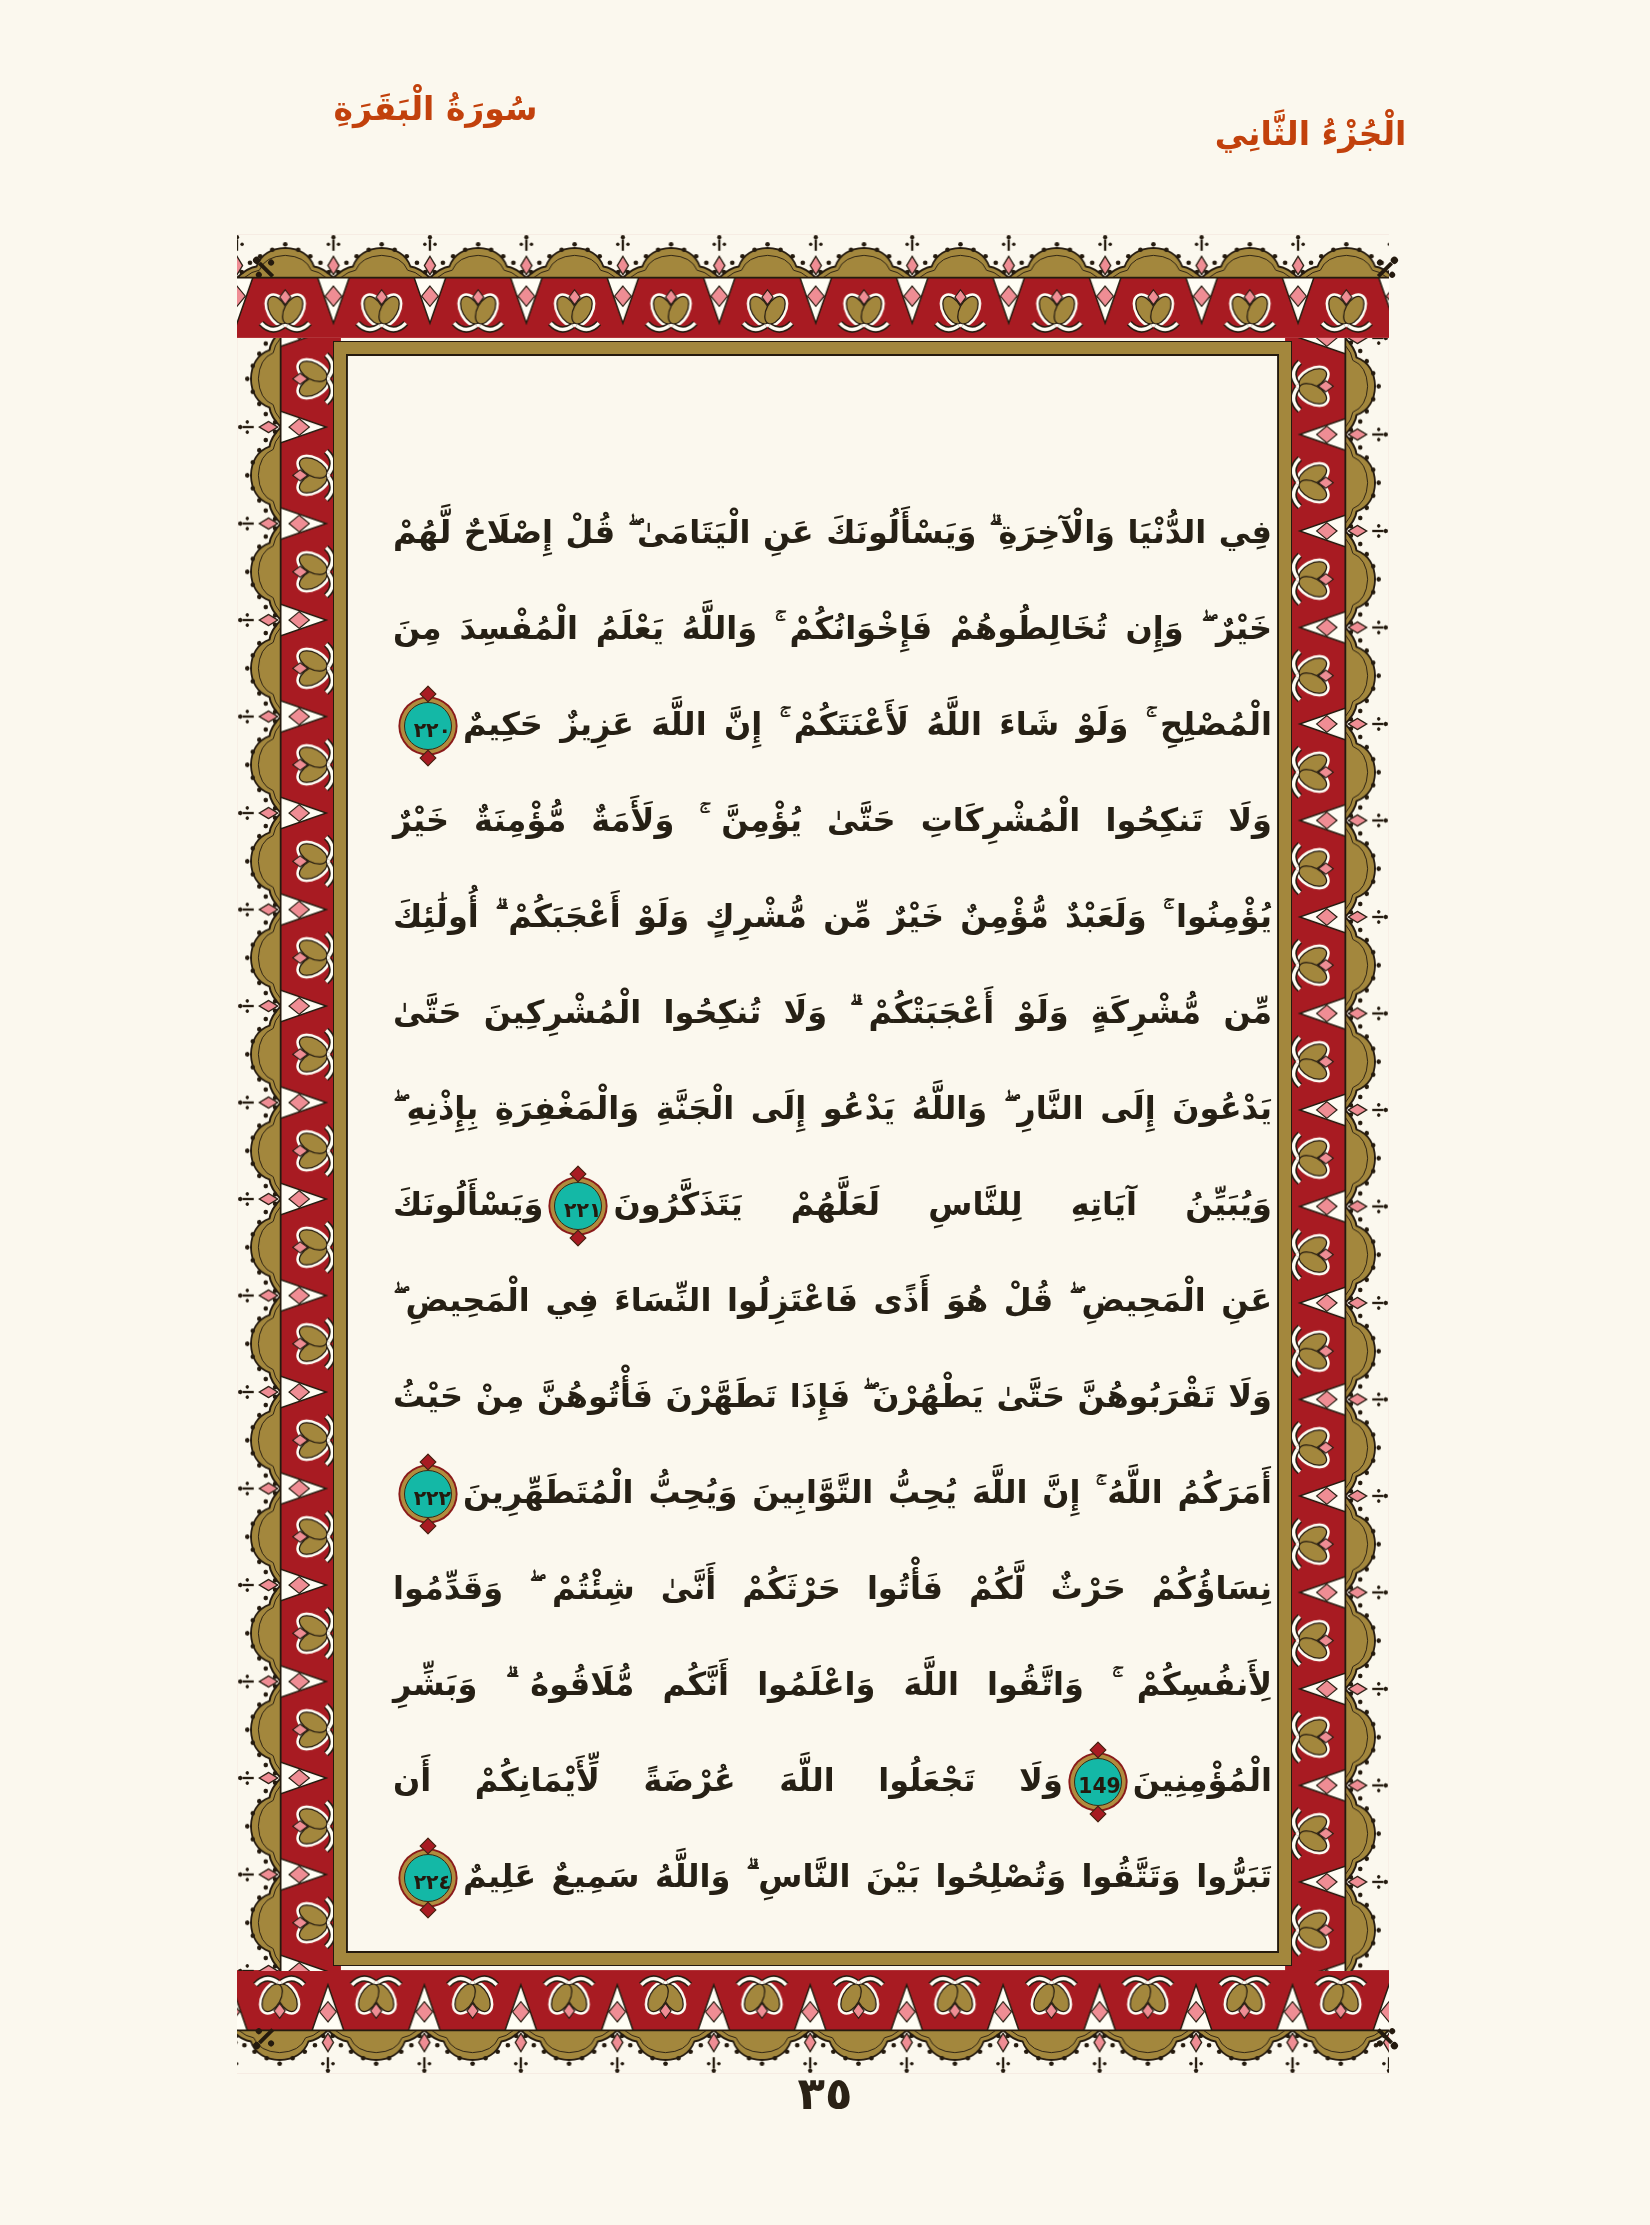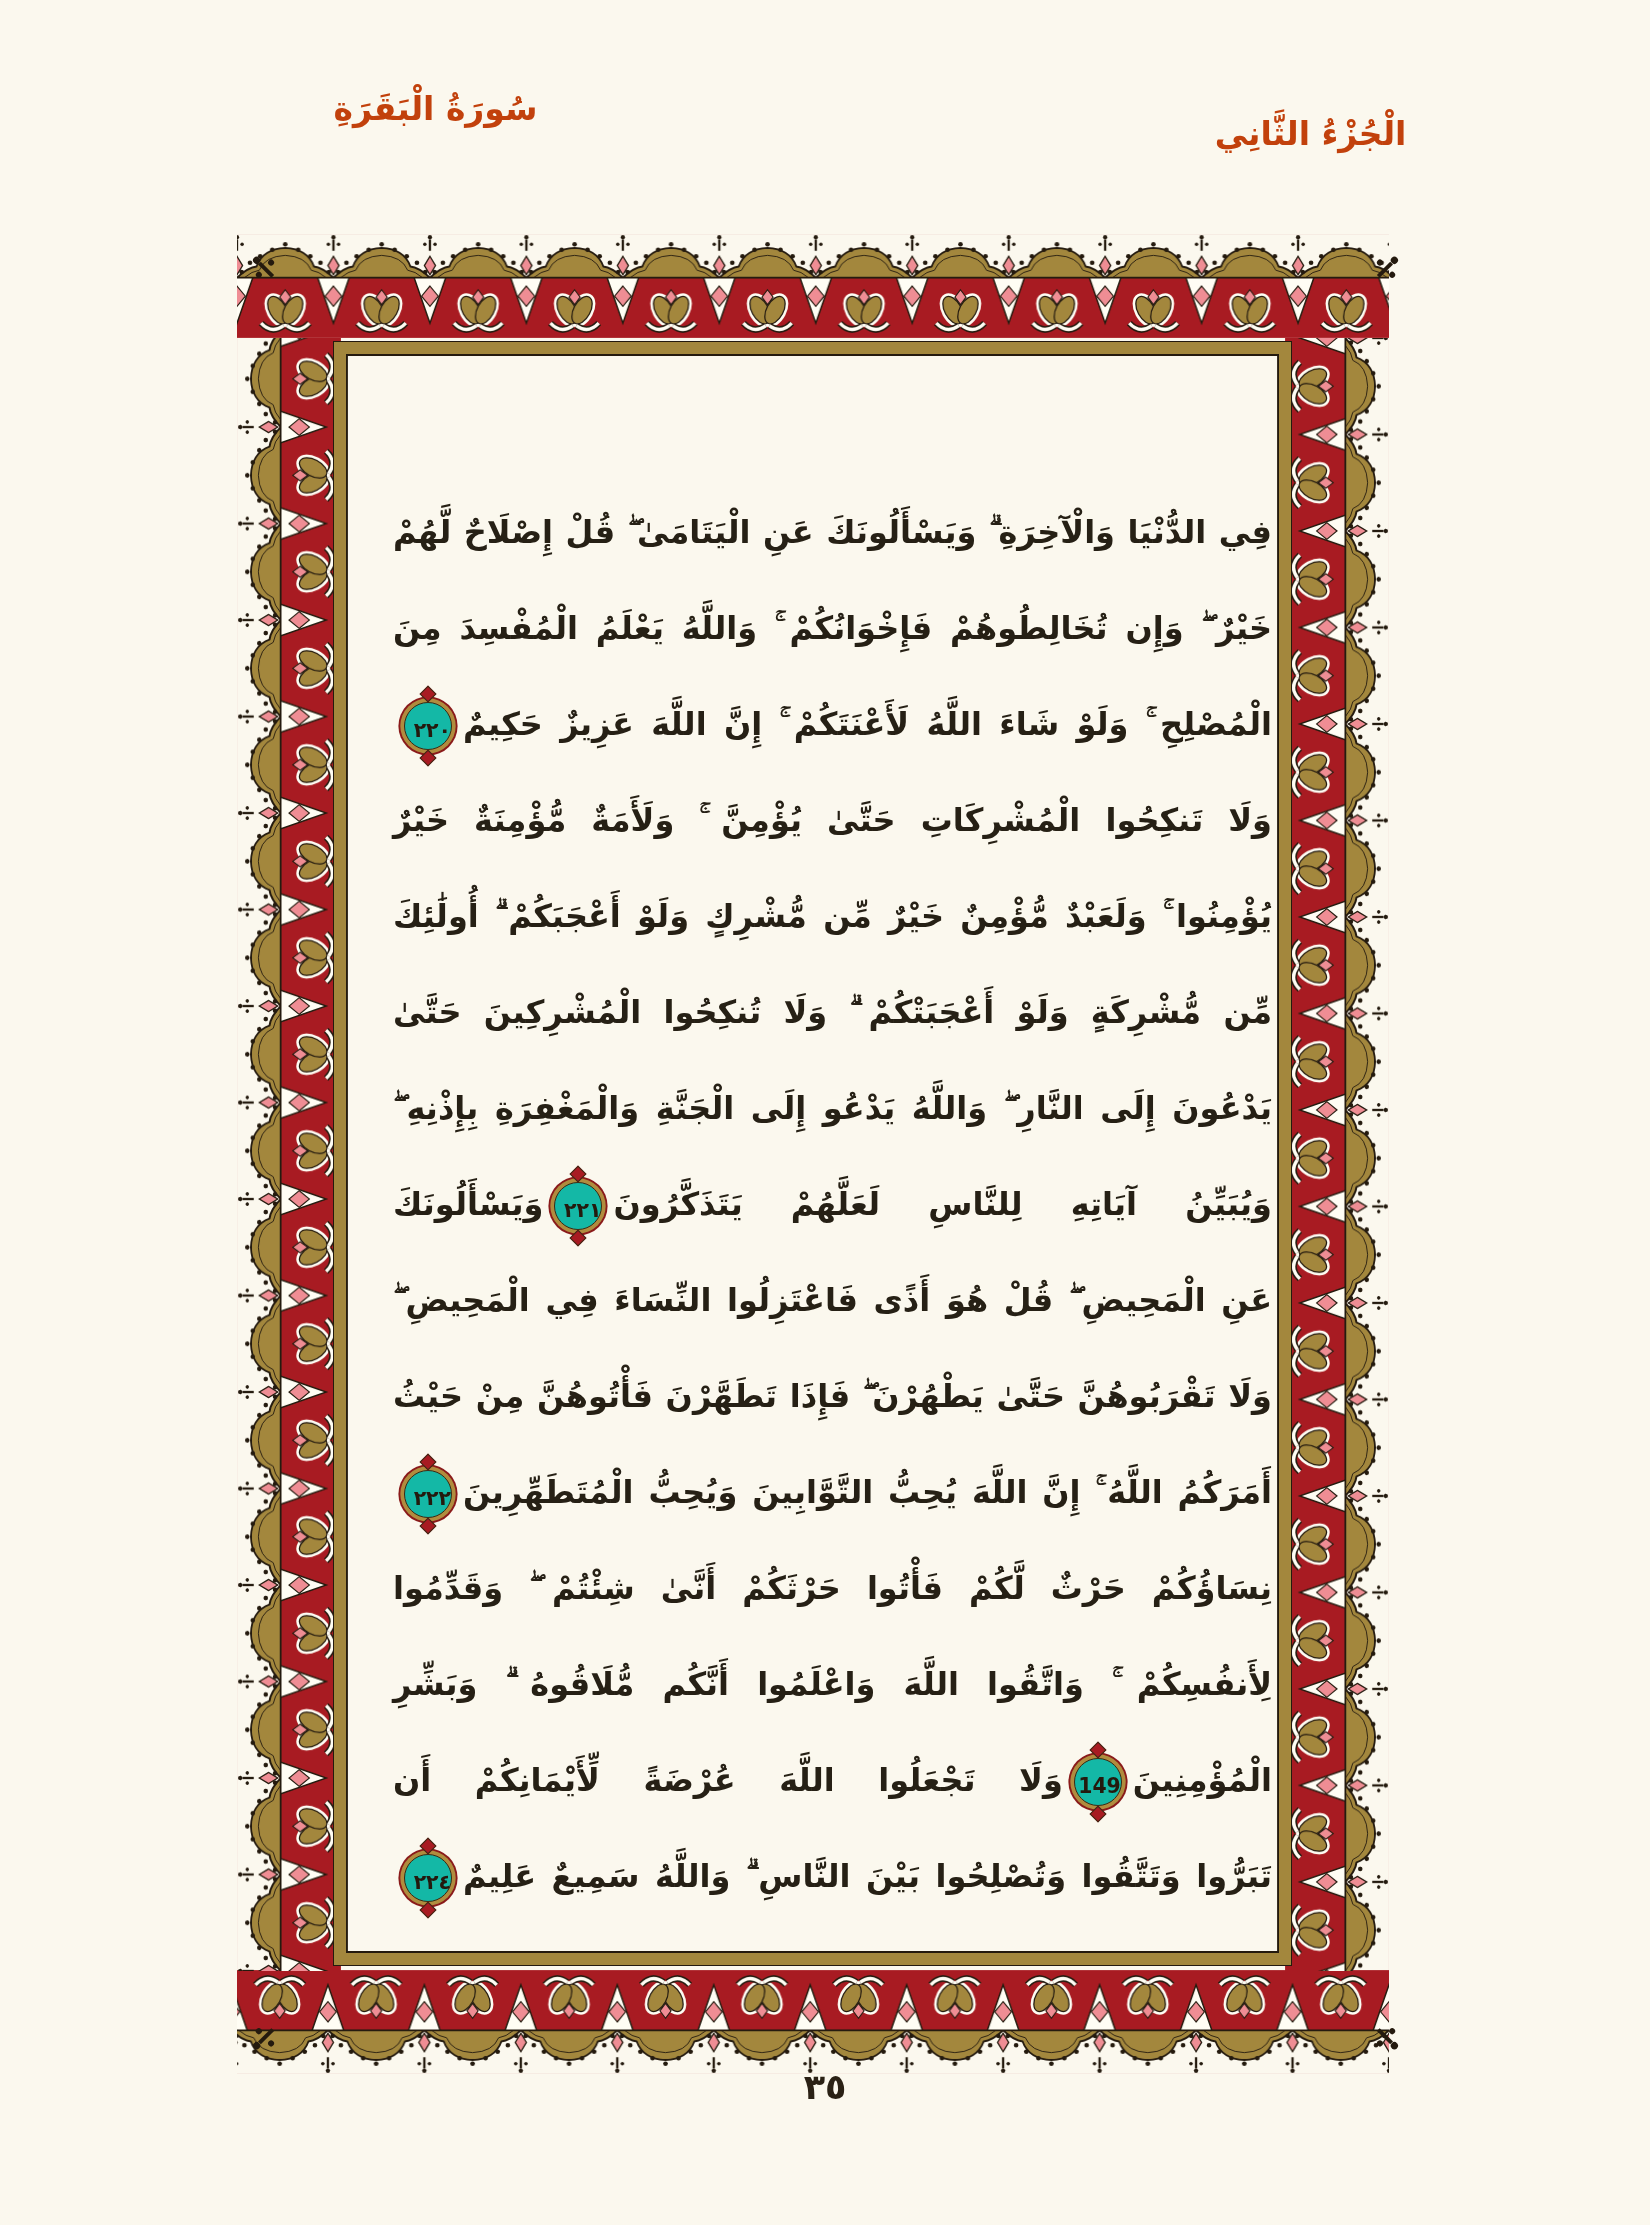--- a/index.html
+++ b/index.html
@@ -60,21 +60,21 @@
     content:"";position:absolute;left:50%;width:10.2px;height:10.2px;
     background:#a81b22;border:0.9px solid #3a2a14;
     transform:translateX(-50%) rotate(45deg);
   }
   .ayah-marker::before{top:-15px;}
   .ayah-marker::after{bottom:-15px;}
   .ayah-num{font-size:20.4px;font-weight:700;color:#241a0e;}
 
   #page-number{
     position:absolute;left:0;right:0;top:2067px;margin:auto;width:223px;
-    text-align:center;font-size:35px;font-weight:700;color:#2a2115;
+    text-align:center;font-size:45px;font-weight:700;color:#2a2115;
   }
 </style>
 </head>
 <body>
 
 <svg width="0" height="0" style="position:absolute" aria-hidden="true">
   <defs>
     <g id="sprigU">
       <path d="M0,20 L0,8" stroke="#241a0e" stroke-width="2.5"></path>
       <circle cx="0" cy="5.5" r="2.3" fill="#241a0e"></circle>

